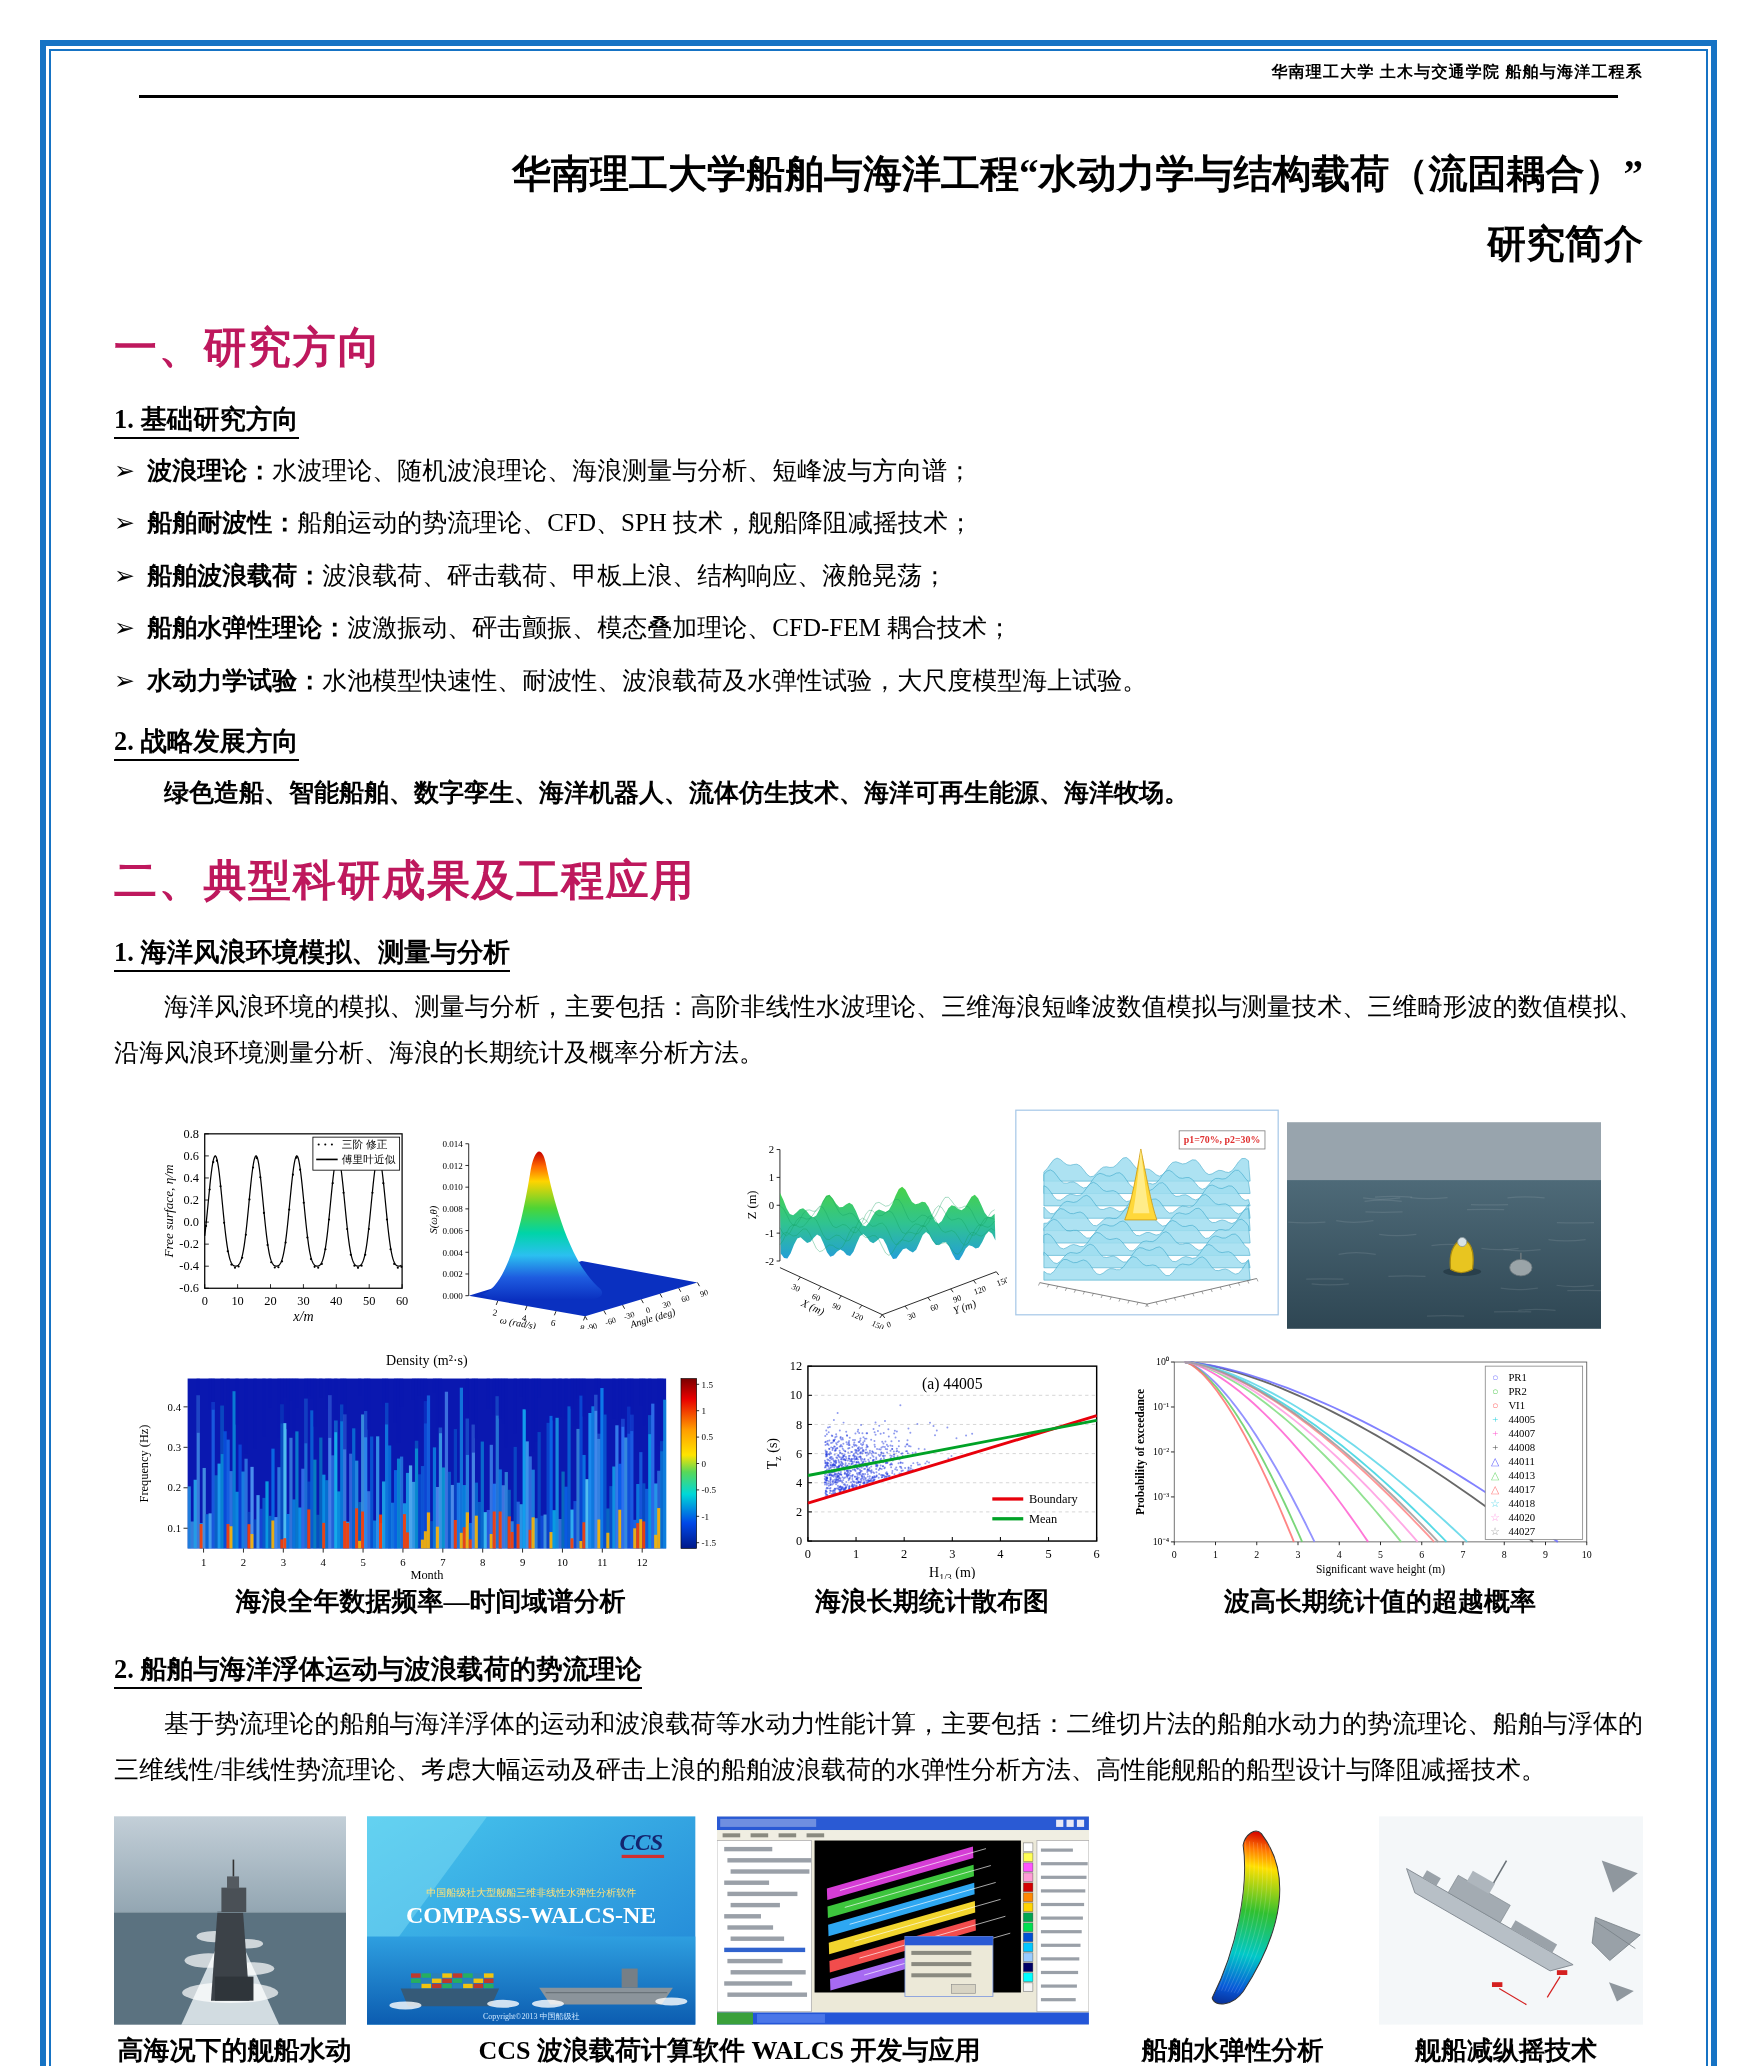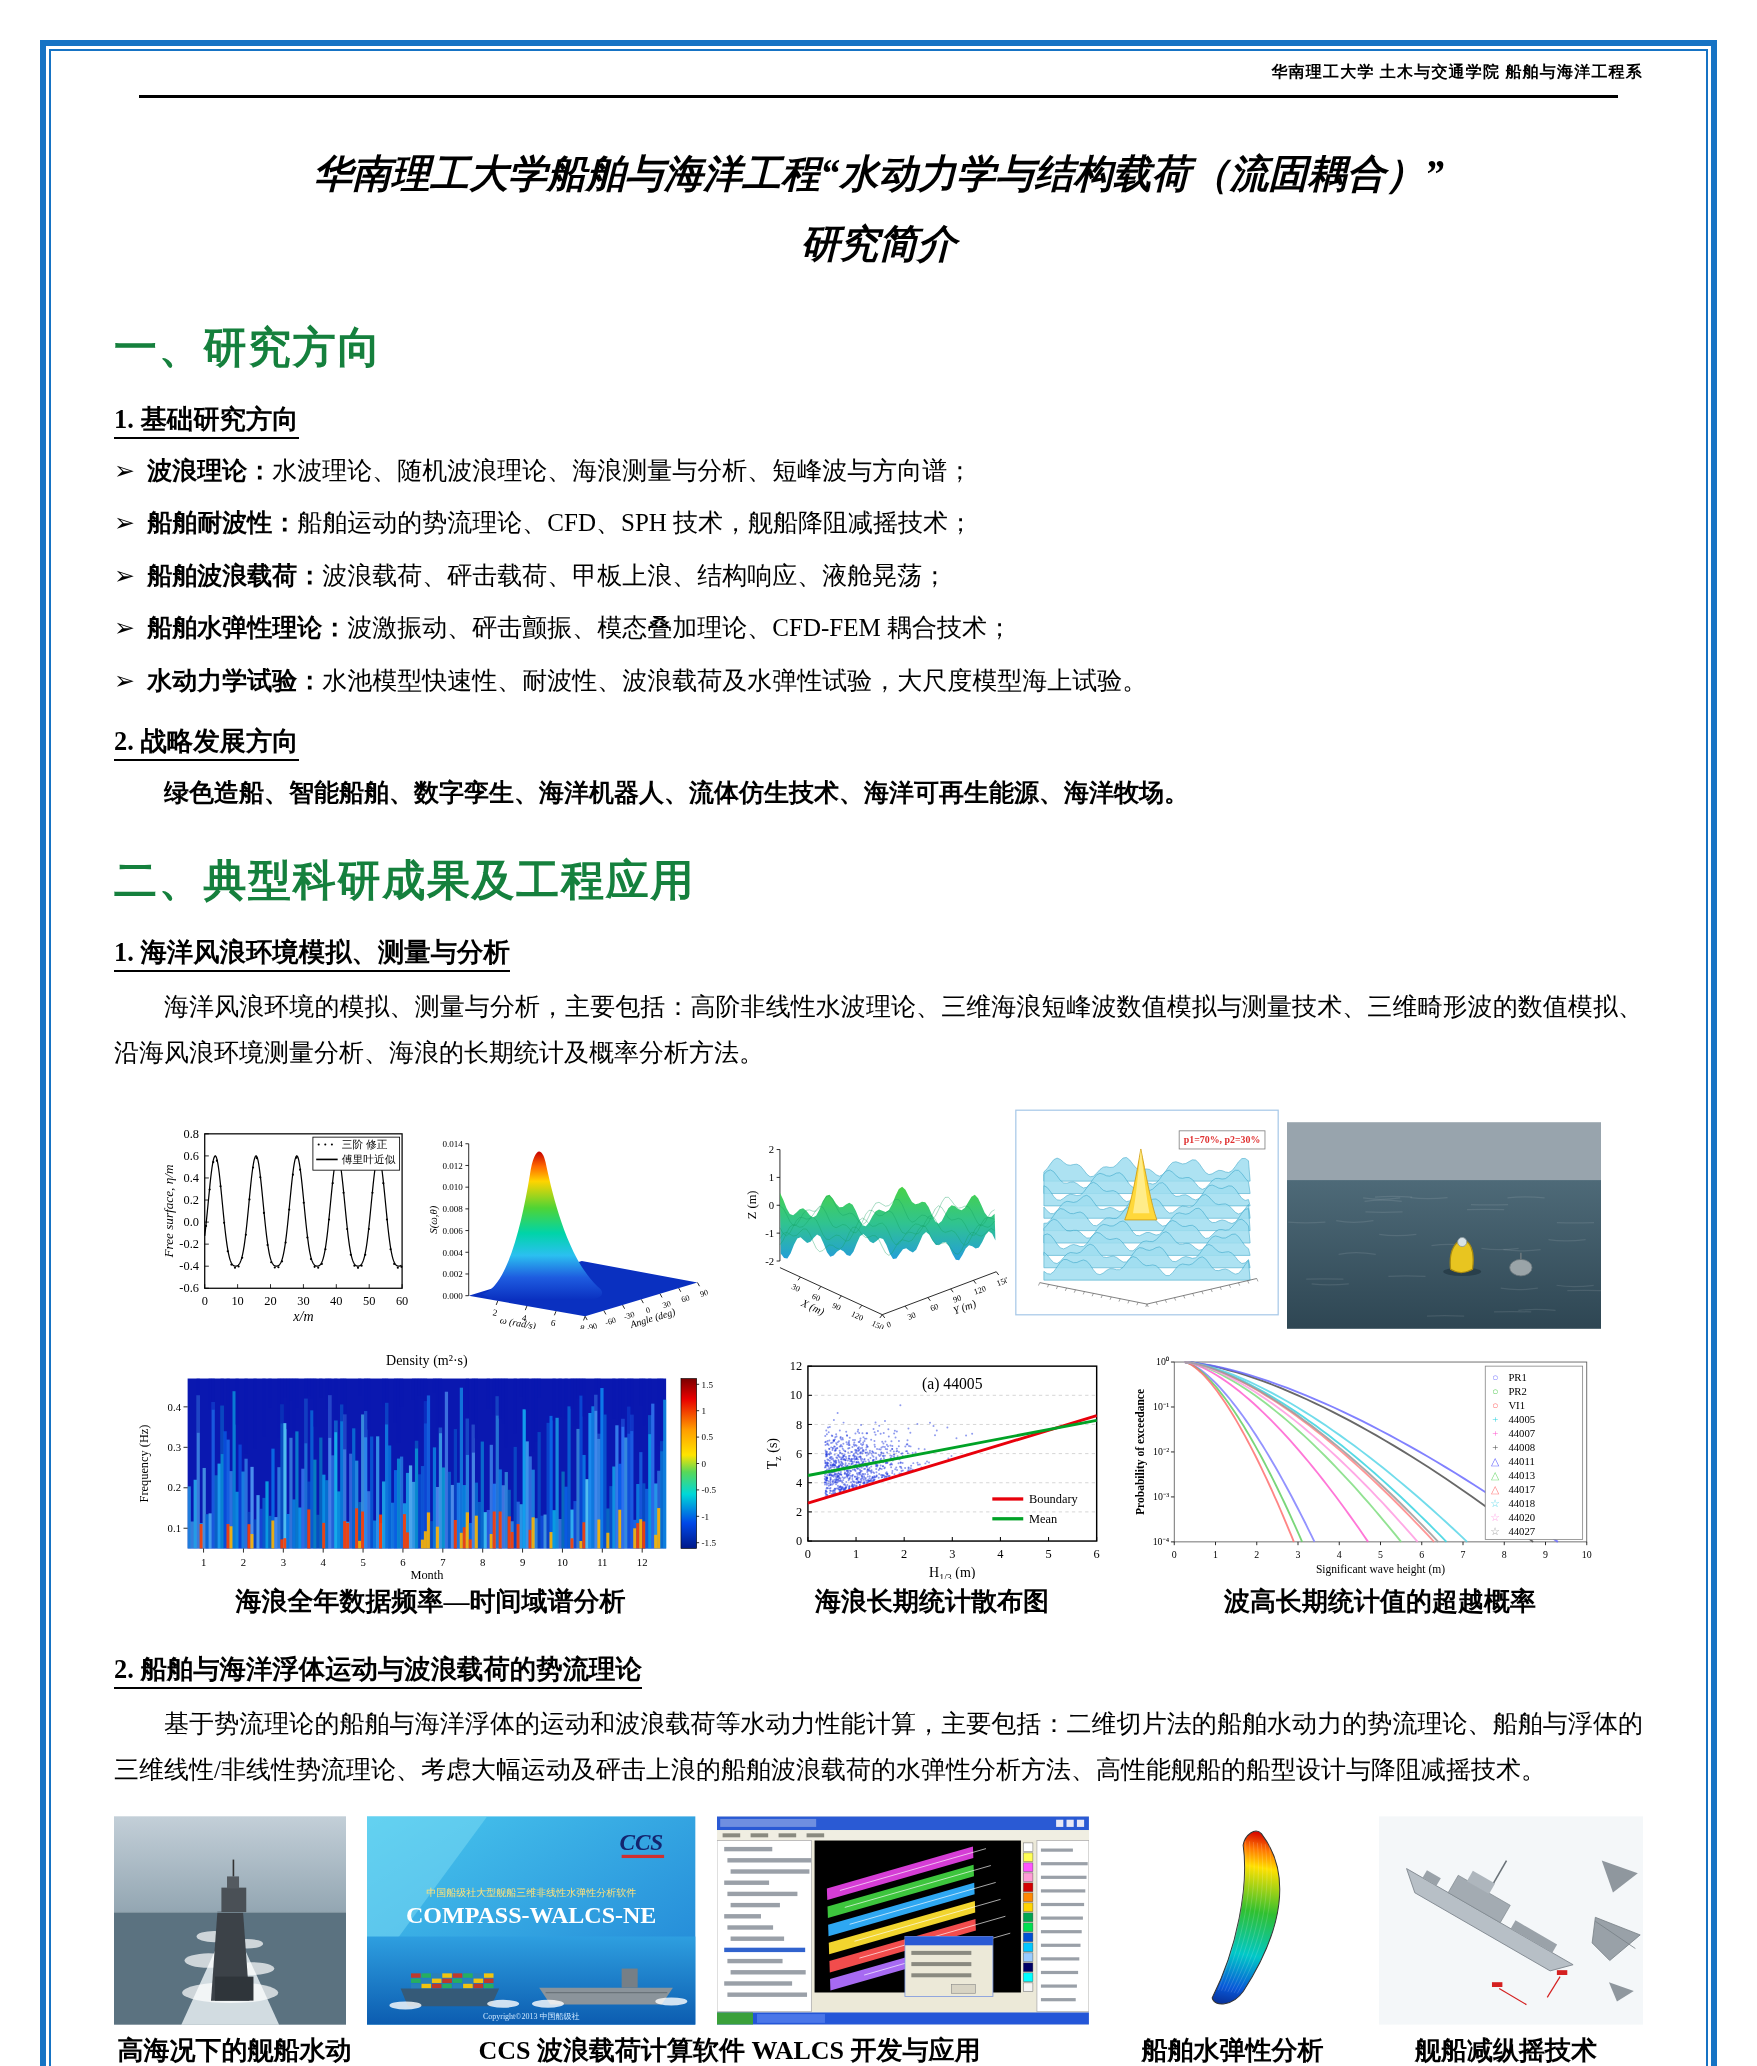--- a/index.html
+++ b/index.html
@@ -4,22 +4,22 @@
 <style>
   html,body{margin:0;padding:0;}
   body{width:1757px;height:2441px;background:#ffffff;position:relative;overflow:hidden;
        font-family:"Liberation Serif",serif;color:#000;}
   .frame-outer{position:absolute;left:40px;top:40px;right:40px;bottom:40px;
        border:6.6px solid #1673c4;}
   .frame-inner{position:absolute;left:2.9px;top:2.9px;right:2.9px;bottom:2.9px;border:2.1px solid #1673c4;}
   .content{position:relative;width:1529px;margin:0 auto;padding-top:62px;}
   .hdr{text-align:right;font-size:16px;font-weight:bold;letter-spacing:1.2px;}
   .hdr-rule{height:2.9px;background:#000;margin:12.4px 25px 0 25px;}
-  .doc-title{margin-top:41px;text-align:center;font-size:39px;font-weight:bold;line-height:1.8;font-style:italic;}
-  .sec-h{font-size:43px;font-weight:900;color:#15803d;font-family:"Liberation Sans",sans-serif;
+  .doc-title{margin-top:41px;text-align:right;font-size:39px;font-weight:bold;line-height:1.8;}
+  .sec-h{font-size:43px;font-weight:900;color:#be185d;font-family:"Liberation Sans",sans-serif;
          margin:39px 0 12.4px 0;letter-spacing:1.7px;}
   .sub-h{font-size:26.4px;font-weight:bold;margin:25px 0 14px 0;}
   .sub-h .u{border-bottom:2.5px solid #000;padding-bottom:3.3px;}
   .bullet{display:flex;font-size:25px;margin:15px 0;line-height:1.5;}
   .bullet .mk{margin-right:12.4px;flex:none;}
   .bullet .lead{font-weight:bold;white-space:nowrap;}
   .para{font-size:25px;line-height:1.85;text-align:justify;text-indent:2em;margin:4.1px 0;}
   .strategy{font-size:25px;font-weight:bold;text-indent:2em;margin:10.7px 0;line-height:1.6;}
   .figrow{display:flex;justify-content:center;align-items:flex-end;margin-top:19px;}
   .panel{position:relative;overflow:hidden;background:#fff;}

